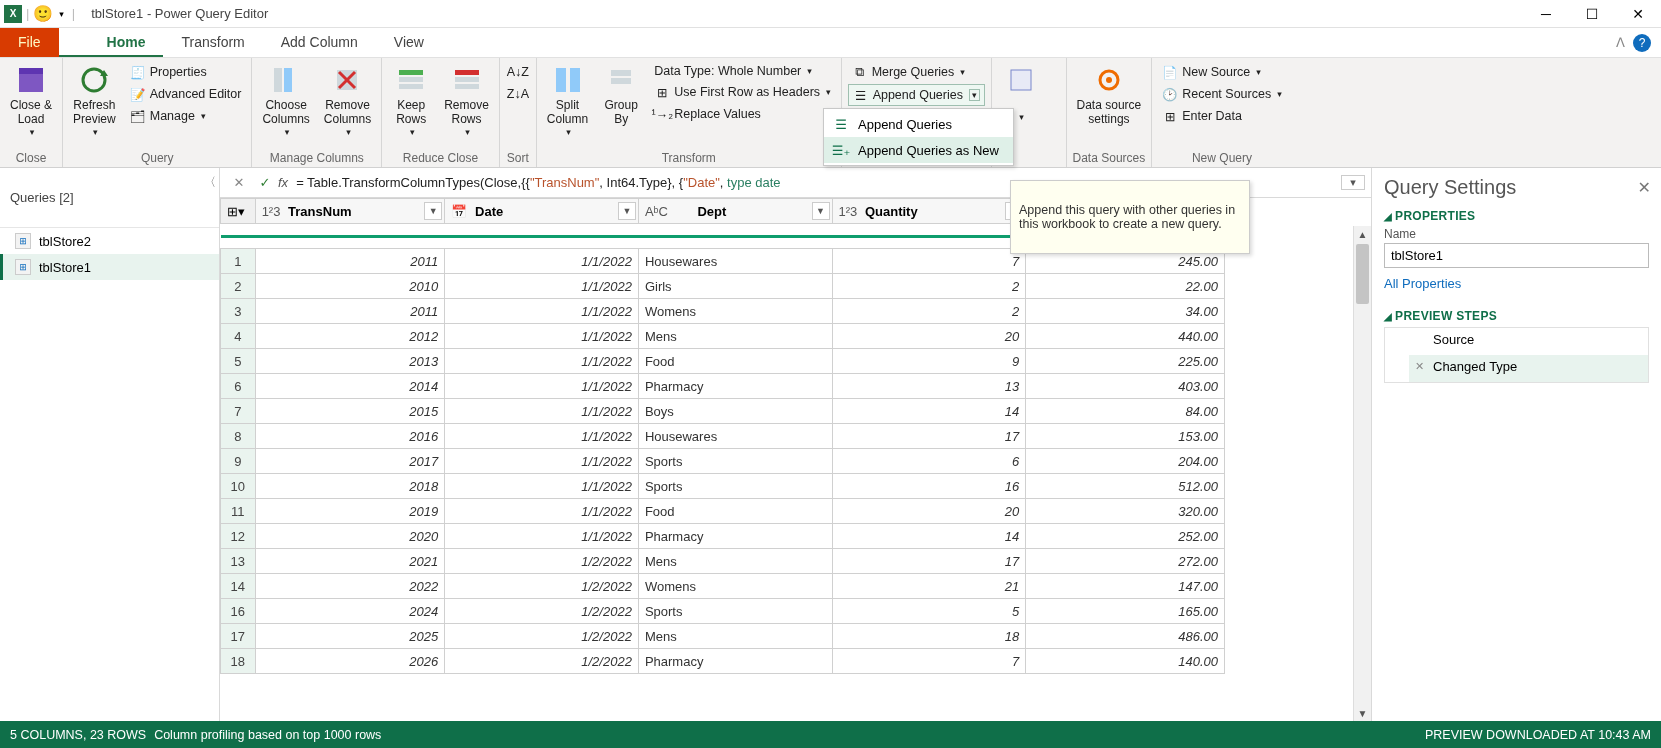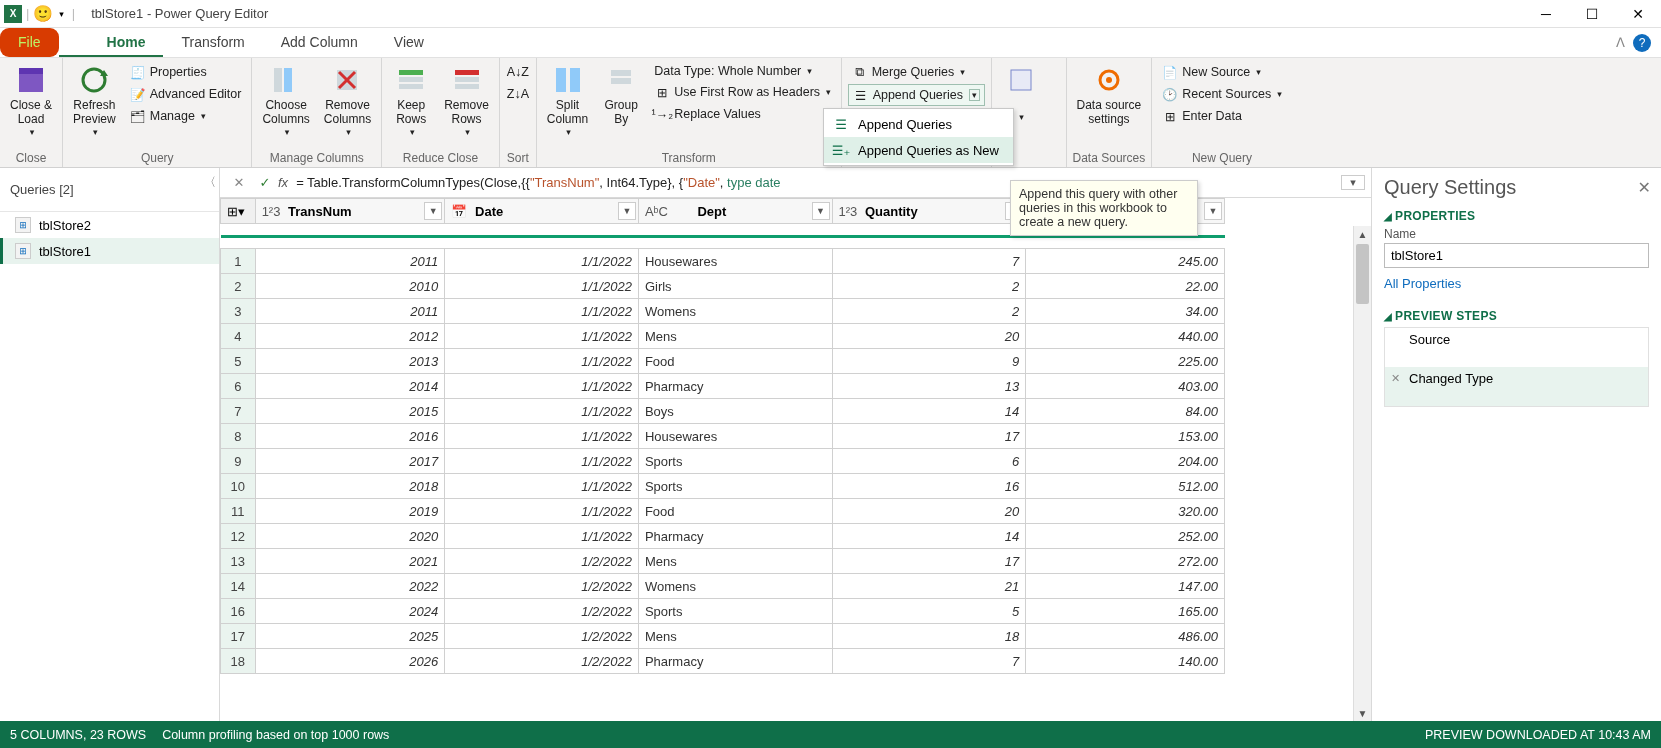--- a/index.html
+++ b/index.html
@@ -10,21 +10,21 @@
 .titlebar .left { display: flex; align-items: center; gap: 4px; padding-left: 4px; }
 .titlebar .icon-xl { width: 18px; height: 18px; background: #217346; color: #fff; font-size: 10px; font-weight: bold; display: flex; align-items: center; justify-content: center; }
 .titlebar .smiley { font-size: 16px; }
 .titlebar .title { padding-left: 8px; font-size: 13px; color: #444; }
 .titlebar .winbtns { margin-left: auto; display: flex; }
 .titlebar .winbtns div { width: 46px; height: 28px; display: flex; align-items: center; justify-content: center; font-size: 14px; }
 
 
 .tabsrow { height: 30px; display: flex; align-items: stretch; background: #fff; border-bottom: 1px solid #e1e1e1; }
 .tabsrow .tab { padding: 6px 18px; font-size: 14px; color: #444; cursor: pointer; }
-.tabsrow .tab.file { background: #d83b01; color: #bef264; font-weight: normal; border-radius: 9px; }
+.tabsrow .tab.file { background: #d83b01; color: #fef9c3; font-weight: normal; }
 .tabsrow .tab.active { border-bottom: 2px solid #217346; font-weight: 600; color: #217346; padding-left: 48px; }
 .tabsrow .rightctl { margin-left: auto; display: flex; align-items: center; gap: 8px; padding-right: 10px; }
 .tabsrow .help { width: 18px; height: 18px; border-radius: 50%; background: #0f6cbd; color: #fff; font-size: 12px; display: flex; align-items: center; justify-content: center; }
 
 
 .ribbon { height: 110px; display: flex; background: #f3f2f1; border-bottom: 1px solid #d1d1d1; position: relative; }
 .rgroup { display: flex; flex-direction: column; justify-content: space-between; border-right: 1px solid #d6d6d6; padding: 4px 6px 2px 6px; }
 .rgroup .items { display: flex; align-items: flex-start; gap: 6px; }
 .rgroup .glabel { text-align: center; font-size: 12px; color: #666; padding-top: 2px; }
 .bigbtn { display: flex; flex-direction: column; align-items: center; justify-content: flex-start; padding: 2px 4px; font-size: 12px; color: #222; min-width: 46px; text-align: center; line-height: 1.2; cursor: pointer; }
@@ -33,28 +33,28 @@
 .smallbtn .ico { width: 16px; height: 16px; display:flex; align-items:center; justify-content:center; }
 .stackv { display:flex; flex-direction:column; gap:2px; }
 
 
 .appendmenu { position: absolute; left: 823px; top: 50px; background: #fff; border: 1px solid #c8c8c8; box-shadow: 2px 2px 4px rgba(0,0,0,.15); z-index: 20; padding:2px 0; }
 .appendmenu .mi { display:flex; align-items:center; gap:8px; padding: 4px 14px 4px 8px; font-size: 13px; cursor: pointer; }
 .appendmenu .mi .mico { width:18px; height:18px; display:flex; align-items:center; justify-content:center; color:#0f6f49; }
 .appendmenu .mi.hl { background: #dff0e8; }
 
 
-.tooltip { position: absolute; left: 1010px; top: 180px; width: 188px; background: #fffff0; border: 1px solid #ccc; padding: 6px 8px; font-size: 12.5px; color: #333; z-index: 25; box-shadow: 2px 2px 4px rgba(0,0,0,.15); }
+.tooltip { position: absolute; left: 1010px; top: 180px; width: 240px; background: #fffff0; border: 1px solid #ccc; padding: 22px 8px; font-size: 12.5px; color: #333; z-index: 25; box-shadow: 2px 2px 4px rgba(0,0,0,.15); }
 
 
 .mainarea { display:flex; height: 553px; position: relative; }
 
 
 .queriespane { width: 220px; border-right: 1px solid #d9d9d9; background:#fff; position:relative; }
-.queriespane .hdr { padding: 14px 10px; font-size: 13px; color: #444; border-bottom: 1px solid #e6e6e6; display:flex; justify-content:space-between; align-items:center;}
+.queriespane .hdr { padding: 22px 10px; font-size: 13px; color: #444; border-bottom: 1px solid #e6e6e6; display:flex; justify-content:space-between; align-items:center;}
 .queriespane .qitem { display:flex; align-items:center; gap:8px; padding: 5px 12px; font-size: 13px; cursor:pointer; border-left:3px solid transparent;}
 .queriespane .qitem.sel { background: #e8f3ee; border-left:3px solid #0f6f49;}
 .queriespane .qitem .qico { width:16px; height:16px; background:#f3f3f3; border:1px solid #ccc; display:flex; align-items:center; justify-content:center; font-size:9px; color:#0f6cbd;}
 .collapser { position:absolute; right:-1px; top:4px; color:#666; font-size:12px; cursor:pointer; padding:2px 4px;}
 
 
 .formulabar { height: 30px; display:flex; align-items:center; border-bottom:1px solid #d9d9d9; padding:0 6px; font-family: Consolas, monospace; font-size: 13px; color:#222;}
 .formulabar .fbtn { width:26px; height:22px; display:flex; align-items:center; justify-content:center; color:#888; cursor:pointer;}
 .formulabar .fx { font-style: italic; color:#555; padding-right:8px;}
 .formulabar .fcontent { flex:1; white-space:nowrap; overflow:hidden; }
@@ -83,27 +83,27 @@
 
 .settingspane { width: 290px; border-left:1px solid #d9d9d9; background:#fff; padding: 8px 12px; position:relative;}
 .settingspane h2 { font-size: 20px; font-weight: 300; color:#555; margin-bottom:10px;}
 .settingspane .closex { position:absolute; right:10px; top:10px; color:#777; cursor:pointer; font-size:16px;}
 .settingspane .sect { font-size:12px; font-weight:600; color:#0f6f49; letter-spacing:.3px; margin:10px 0 4px 0;}
 .settingspane .sect::before { content:"◢ "; font-size:10px; color:#0f6f49;}
 .settingspane label { font-size:12px; color:#555; display:block; margin-bottom:2px;}
 .settingspane input[type=text] { width:100%; padding:4px 6px; border:1px solid #bbb; font-size:13px;}
 .settingspane a.link { color:#0f6cbd; font-size:13px; display:inline-block; margin-top:8px; text-decoration:none;}
 .stepslist { border:1px solid #e0e0e0; margin-top:4px; }
-.stepslist .step { padding:4px 8px 20px 24px; font-size:13px; cursor:pointer; position:relative;}
+.stepslist .step { padding:4px 8px 8px 24px; font-size:13px; cursor:pointer; position:relative;margin-left:24px;}
 .stepslist .step .sx { position:absolute; left:6px; top:5px; color:#888; font-size:11px; }
 .stepslist .step.sel { background:#e8f3ee; }
 
 
 .statusbar { height:27px; background:#0f6f49; color:#fff; display:flex; align-items:center; font-size:12.5px; padding:0 10px; justify-content:space-between;}
-.statusbar .sleft { display:flex; gap:16px; }
+.statusbar .sleft { display:flex; gap:8px; }
 
 .caret { font-size: 9px; padding-left: 2px; }
 
 svg { display:block; }
 </style>
 </head>
 <body>
 
 <div class="titlebar">
   <div class="left">

